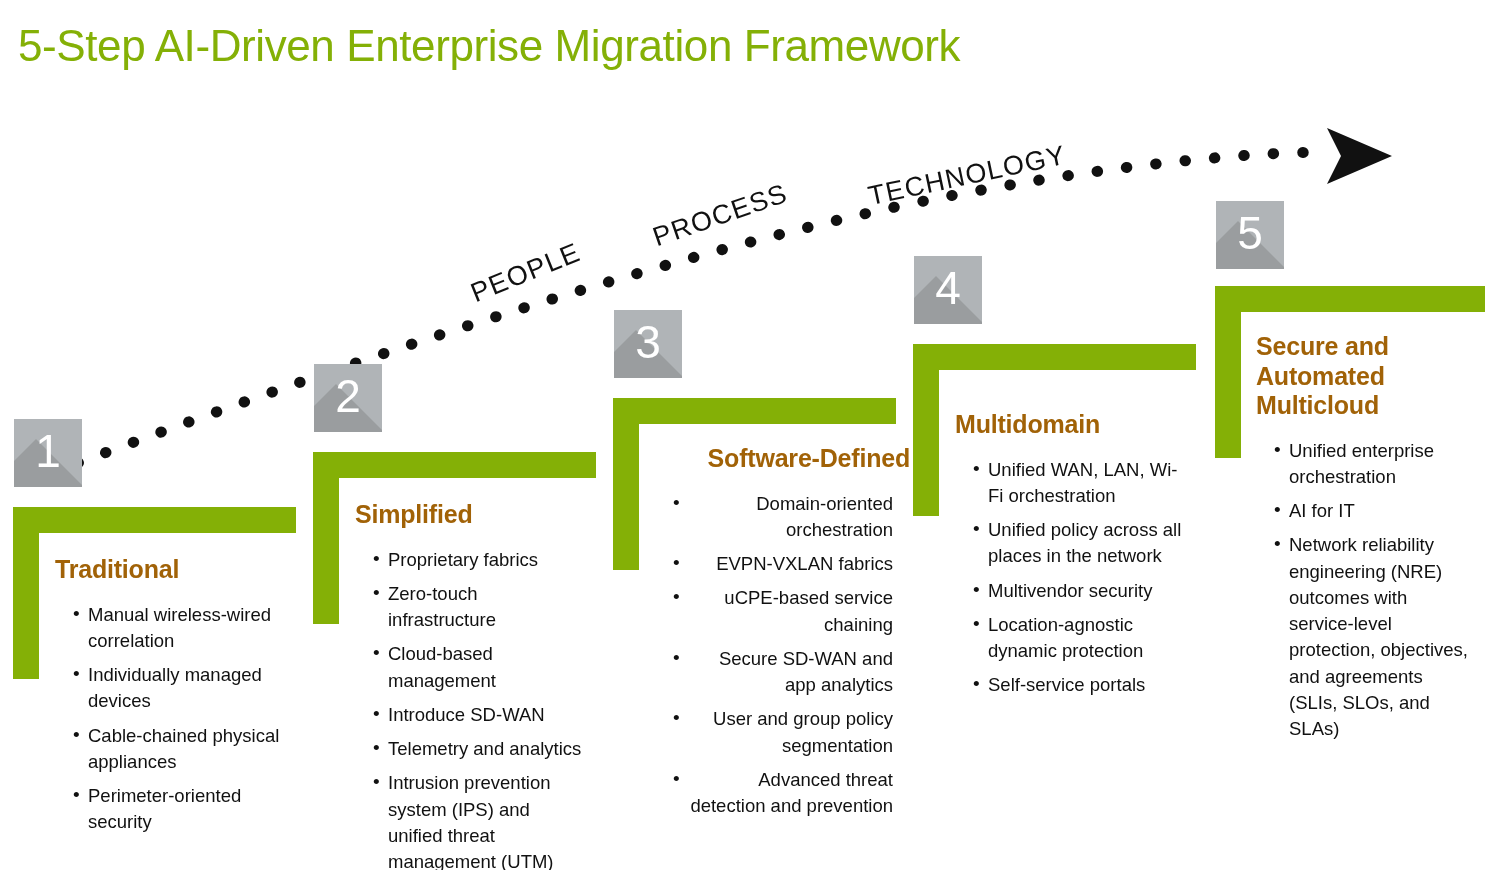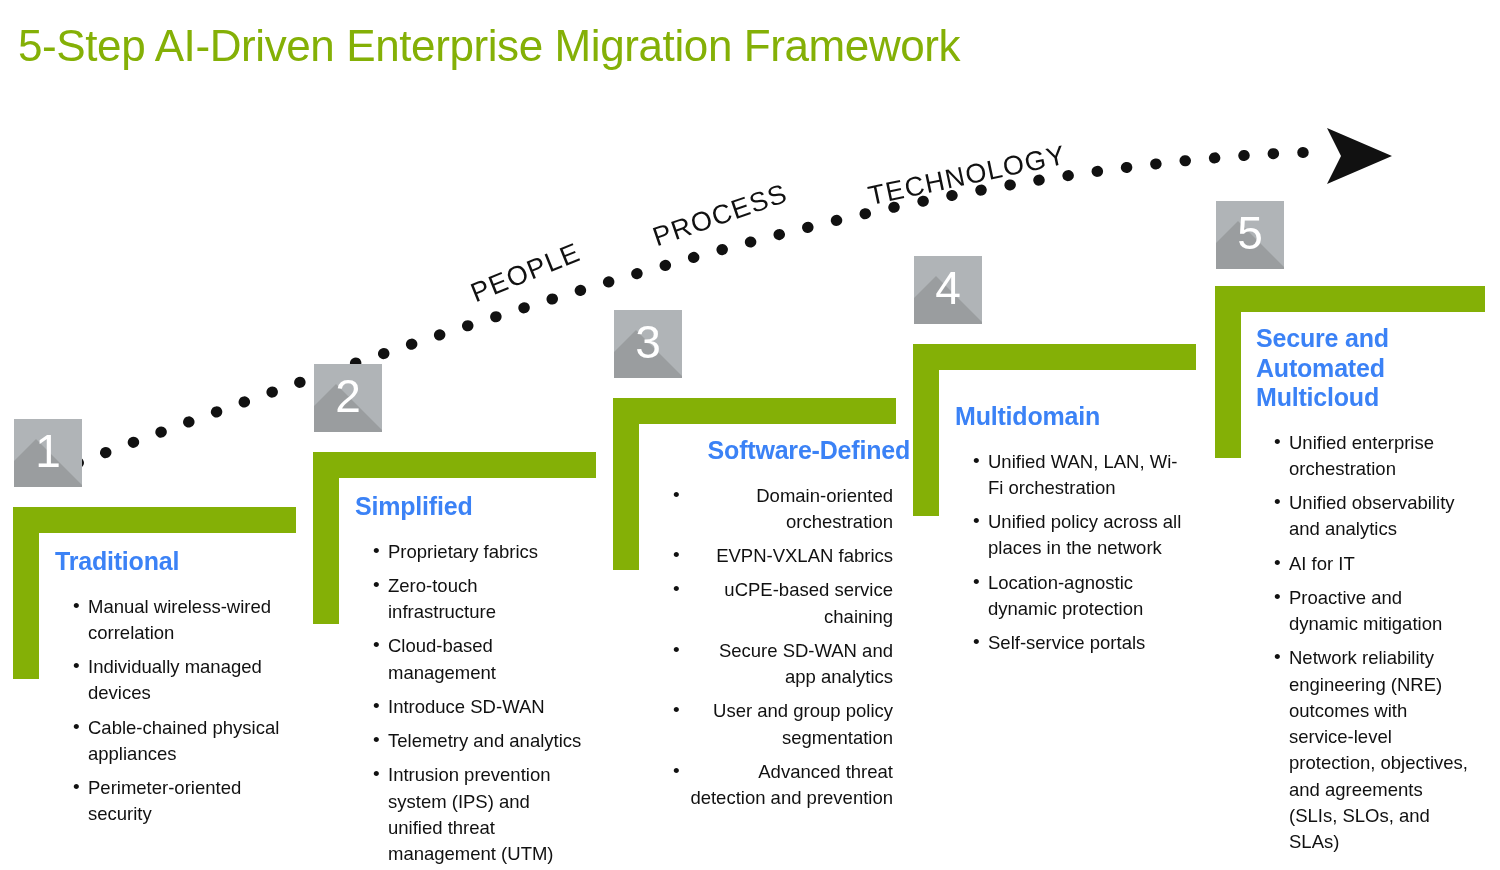--- a/index.html
+++ b/index.html
@@ -69,24 +69,24 @@
     transform-origin:0 0;
     z-index:1;
   }
 
   .bracket{position:absolute;}
   .bracket .hbar{position:absolute;left:0;top:0;height:26px;background:#84b006;}
   .bracket .vbar{position:absolute;left:0;top:0;width:26px;background:#84b006;}
 
   .panel{position:absolute;}
   .panel h2{
-    margin:4px 0 4px 0;
+    margin:12px 0 4px 0;
     font-size:25px;
     font-weight:700;
-    color:#3b82f6;
+    color:#a16207;
     line-height:1.18;
     letter-spacing:-0.2px;
   }
   .panel ul{
     margin:17px;padding:0;list-style:none;
   }
   .panel li{
     position:relative;
     padding-left:16px;
     margin-bottom:8px;
@@ -200,20 +200,21 @@
     <div class="bracket" style="left:913px; top:344px; width:283px; height:172px;">
       <div class="hbar" style="width:283px;"></div>
       <div class="vbar" style="height:172px;"></div>
     </div>
 
     <div class="panel" style="left:955px; top:398px; width:248px;">
       <h2>Multidomain</h2>
       <ul>
         <li>Unified WAN, LAN, Wi-Fi orchestration</li>
         <li>Unified policy across all places in the network</li>
+        <li>Multivendor security</li>
         <li>Location-agnostic dynamic protection</li>
         <li>Self-service portals</li>
       </ul>
     </div>
   </div>
 
   <div class="step">
     <div class="numbox" style="left:1216px; top:201px;">
       <div class="shadow"></div>
       <div class="num">5</div>
@@ -221,21 +222,19 @@
 
     <div class="bracket" style="left:1215px; top:286px; width:270px; height:172px;">
       <div class="hbar" style="width:270px;"></div>
       <div class="vbar" style="height:172px;"></div>
     </div>
 
     <div class="panel" style="left:1256px; top:320px; width:230px;">
       <h2>Secure and Automated Multicloud</h2>
       <ul>
         <li>Unified enterprise orchestration</li>
-        <li>Unified observability and analytics</li>
         <li>AI for IT</li>
-        <li>Proactive and dynamic mitigation</li>
         <li>Network reliability engineering (NRE) outcomes with service-level protection, objectives, and agreements (SLIs, SLOs, and SLAs)</li>
       </ul>
     </div>
   </div>
 
 </div>
 
 </body></html>

